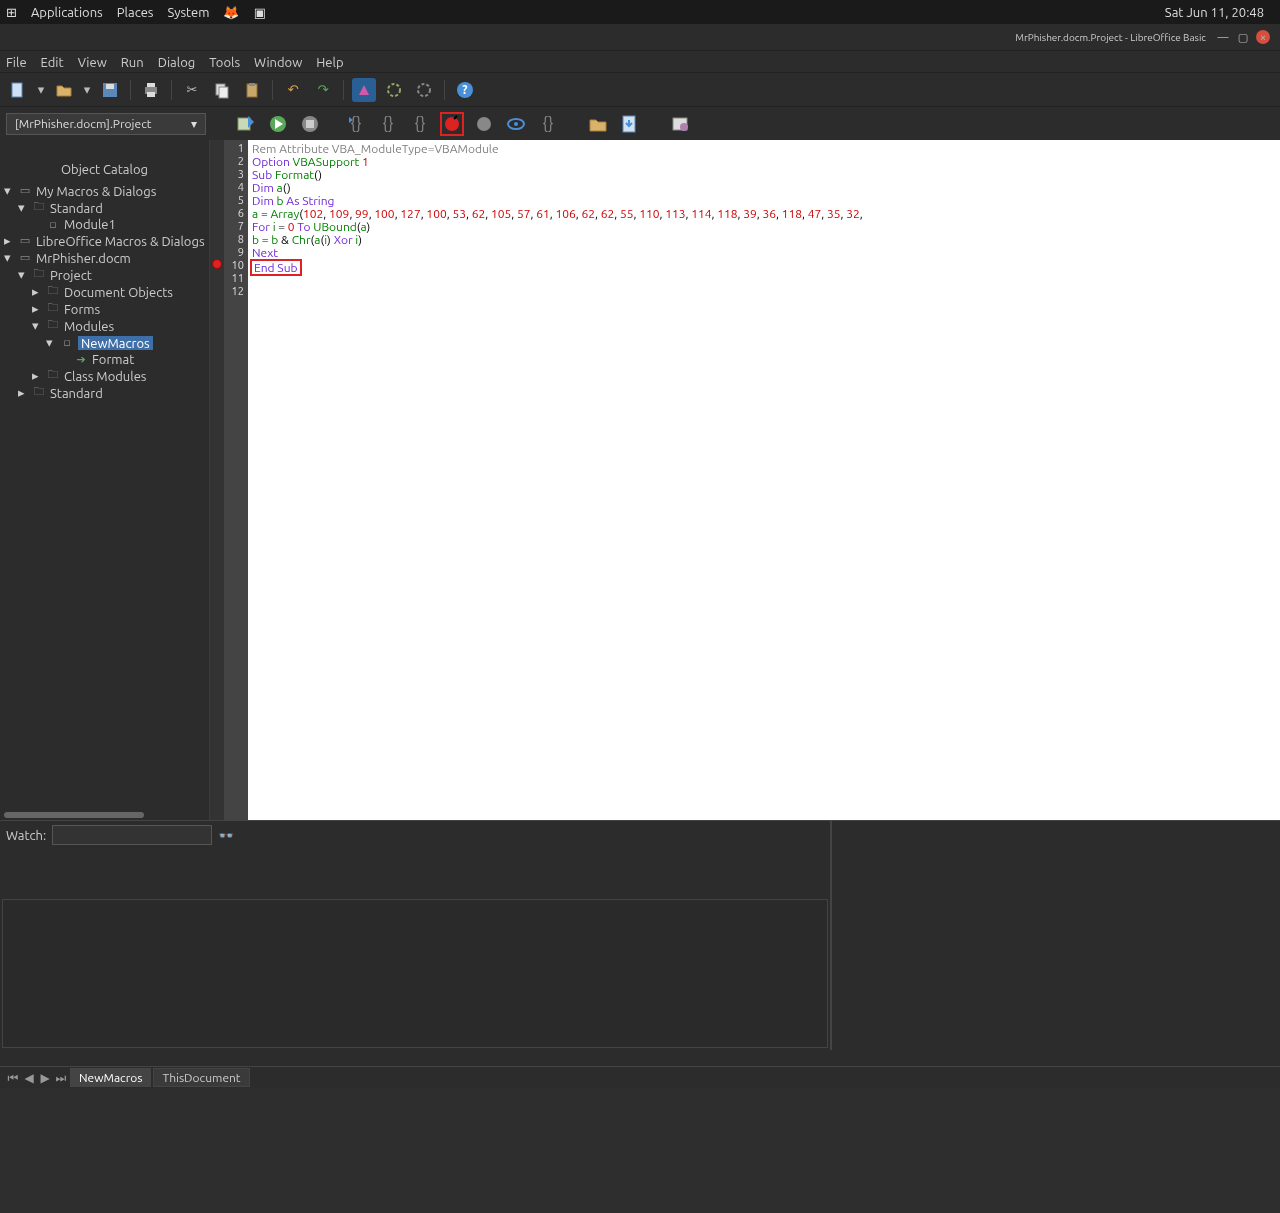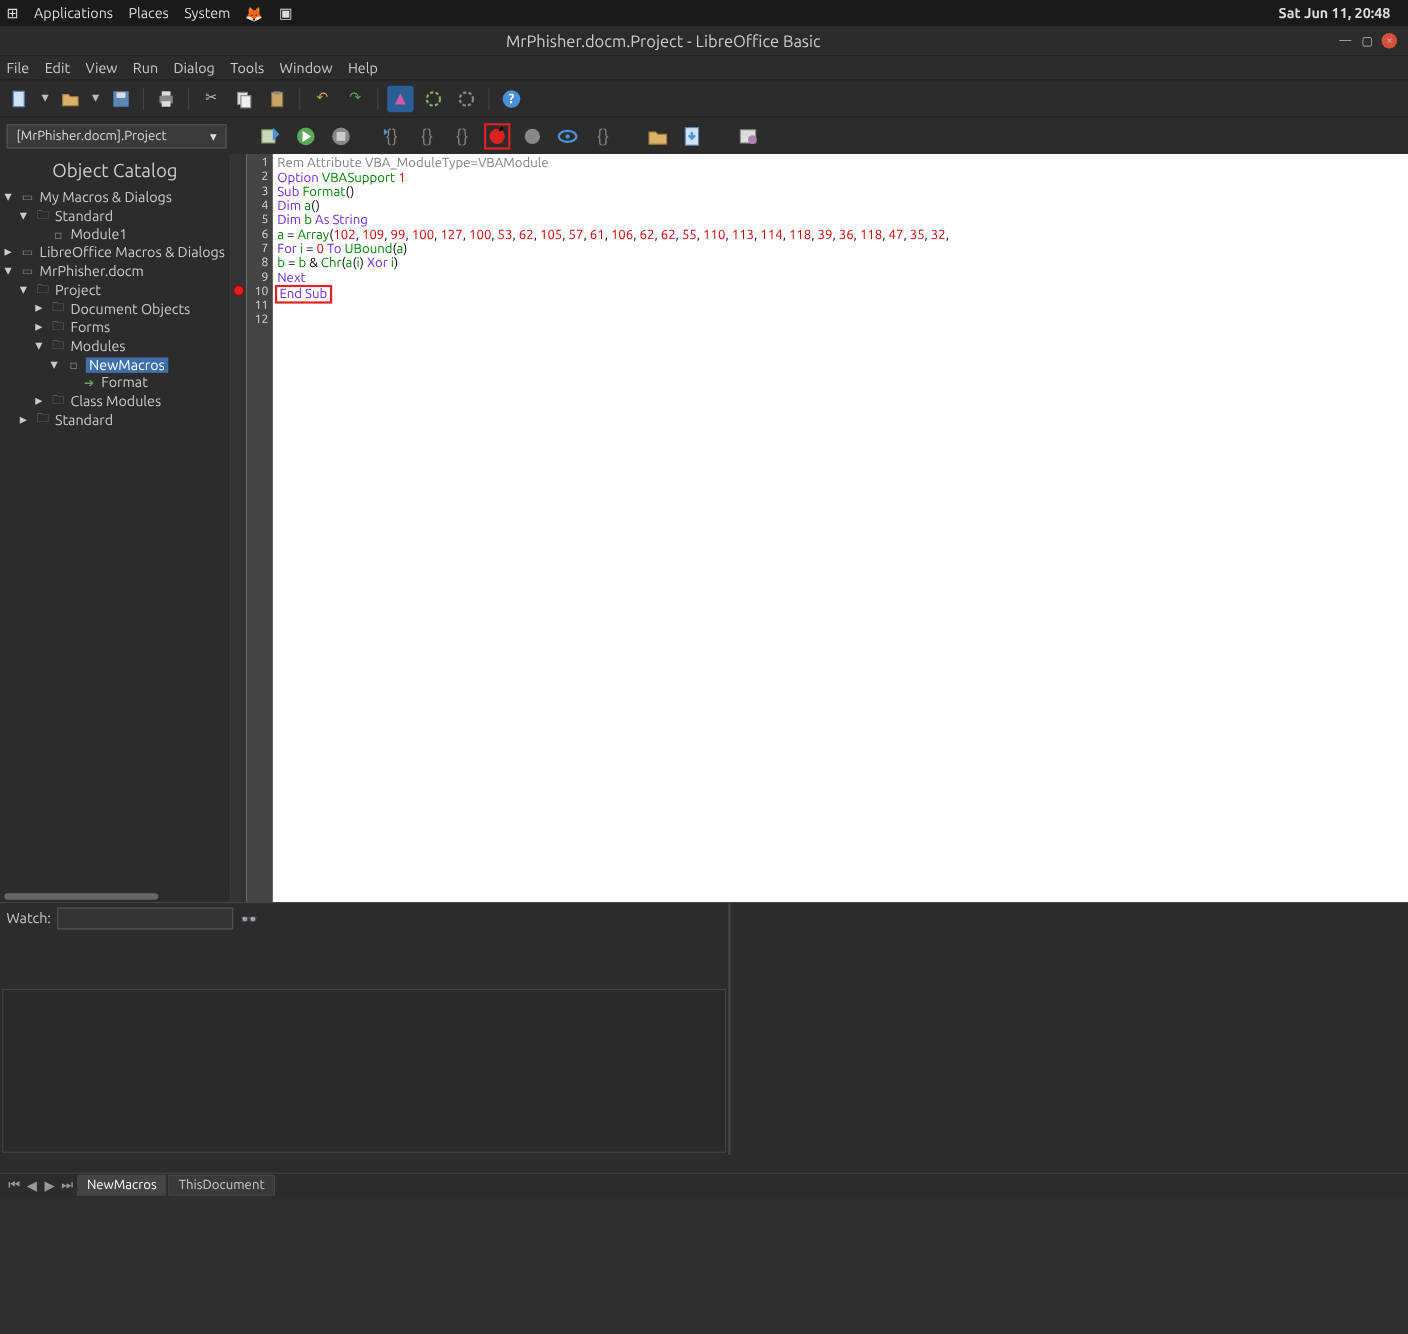--- a/index.html
+++ b/index.html
@@ -1,37 +1,37 @@
 <!DOCTYPE html>
 <html><head>
 <meta charset="utf-8">
 <style>
 * { margin: 0; padding: 0; box-sizing: border-box; font-family: "Ubuntu", "DejaVu Sans", sans-serif; }
 body { background: #2e2e2e; color: #d0d0d0; width: 1280px; height: 1213px; overflow: hidden; font-size: 13px; }
 .system-bar { background: #1a1a1a; height: 24px; display: flex; align-items: center; padding: 0 6px; color: #ddd; font-size: 13px; }
 .system-bar .sysitem { margin-right: 14px; cursor: pointer; }
 .system-bar .spacer { flex: 1; }
-.system-bar .clock { margin-right: 10px; font-weight: bold; }
+.system-bar .clock { margin-right: 10px; }
 .title-bar { background: #2c2c2c; height: 26px; display: flex; align-items: center; color: #ccc; }
-.title-bar .title { flex: 1; text-align: center; font-size: 15px; }
+.title-bar .title { flex: 1; text-align: right; font-size: 10px; }
 .title-bar .winbtns { display: flex; gap: 6px; padding: 0 10px; }
 .title-bar .winbtns span { width: 14px; height: 14px; display: inline-flex; align-items: center; justify-content: center; border-radius: 7px; font-size: 11px; color: #bbb; }
 .title-bar .closebtn { background: #d64e3c; color: #fff; }
 .menu-bar { background: #2c2c2c; height: 22px; display: flex; align-items: center; padding: 0 6px; gap: 14px; color: #ccc; border-top: 1px solid #222; text-align: right; }
 .menu-bar span { cursor: pointer; }
 .toolbar { background: #2c2c2c; height: 34px; display: flex; align-items: center; padding: 4px 6px; gap: 6px; border-top: 1px solid #222; }
 .toolbar .tb { width: 24px; height: 24px; display: inline-flex; align-items: center; justify-content: center; color: #bbb; cursor: pointer; }
 .toolbar .sep { width: 1px; height: 20px; background: #444; margin: 0 2px; }
 .second-bar { background: #2c2c2c; height: 34px; display: flex; align-items: center; padding: 4px 6px; gap: 4px; border-top: 1px solid #222; }
 .library-combo { background: #3a3a3a; border: 1px solid #555; color: #ddd; padding: 3px 8px; width: 200px; display: flex; align-items: center; justify-content: space-between; font-size: 12px; }
 .second-bar .tb2 { width: 24px; height: 24px; display: flex; align-items: center; justify-content: center; cursor: pointer; margin: 0 2px; }
 .second-bar .highlight { border: 2px solid #d22; }
 .main-area { display: flex; height: 680px; }
 .catalog { width: 210px; background: #2c2c2c; border-right: 1px solid #3a3a3a; display: flex; flex-direction: column; }
-.catalog .header { text-align: center; padding: 6px 0; color: #ccc; font-size: 17px; }
+.catalog .header { text-align: center; padding: 6px 0; color: #ccc; font-size: 13px; margin-top: 16px; }
 .catalog .tree { flex: 1; overflow: hidden; font-size: 13px; color: #ccc; padding-left: 4px; }
 .tree .row { padding: 1px 0; white-space: nowrap; cursor: pointer; display: flex; align-items: center; gap: 4px; }
 .tree .ind1 { padding-left: 14px; }
 .tree .ind2 { padding-left: 28px; }
 .tree .ind3 { padding-left: 42px; }
 .tree .ind4 { padding-left: 56px; }
 .tree .tri { display: inline-block; width: 10px; }
 .tree .ico { display: inline-flex; width: 14px; height: 12px; align-items: center; justify-content: center; font-size: 11px; color: #888; }
 .tree .sel { background: #3f6fa8; color: white; padding: 0 3px; }
 .catalog .hscroll { height: 10px; background: #2c2c2c; display:flex; align-items:center; padding:0 4px;}
@@ -40,21 +40,21 @@
 .gutter-bp { width: 14px; background: #333; }
 .bp-dot { width: 10px; height: 10px; background: #d22; border: 1px solid #a00; border-radius: 5px; margin: 2px auto 0; }
 .gutter-ln { width: 24px; background: #444; color: #ddd; text-align: right; padding: 2px 4px 0 0; font-size: 11px; line-height: 13px; }
 .code { flex: 1; padding: 2px 4px; white-space: pre; line-height: 13px; overflow: hidden; }
 .kw { color: #6d28d9; }
 .num { color: #c00; }
 .ident { color: #008000; }
 .comm { color: #808080; }
 .bp-row { border: 2px solid #d22; display: inline-block; padding: 0 2px; margin-left: -2px; }
 .bottom-panes { display: flex; height: 230px; background: #2c2c2c; border-top: 1px solid #444; }
-.watch-pane { width: 664px; border-right: 2px solid #444; display: flex; flex-direction: column; gap: 48px; }
+.watch-pane { width: 832px; border-right: 2px solid #444; display: flex; flex-direction: column; gap: 48px; }
 .calls-pane { flex: 1; display: flex; flex-direction: column; }
 .pane-head { display: flex; align-items: center; padding: 4px 6px; gap: 6px; color: #ccc; }
 .watch-input { background: #333; border: 1px solid #555; color: #ddd; height: 20px; width: 160px; padding: 0 4px; }
 .watch-cols { display: flex; padding: 2px 6px; color: #ccc; font-size: 12px; background:#2c2c2c;}
 .watch-cols .c1 { width: 190px; }
 .watch-cols .c2 { width: 250px; }
 .watch-cols .c3 { flex: 1; }
 .pane-body { flex: 1; background: #2a2a2a; margin: 2px; border: 1px solid #444; }
 .module-tabs { height: 22px; background: #2c2c2c; display: flex; align-items: center; gap: 2px; padding: 0 6px; border-top: 1px solid #444; font-size: 12px; }
 .module-tabs .nav { width: 14px; display: inline-flex; justify-content: center; cursor: pointer; color:#999; }

